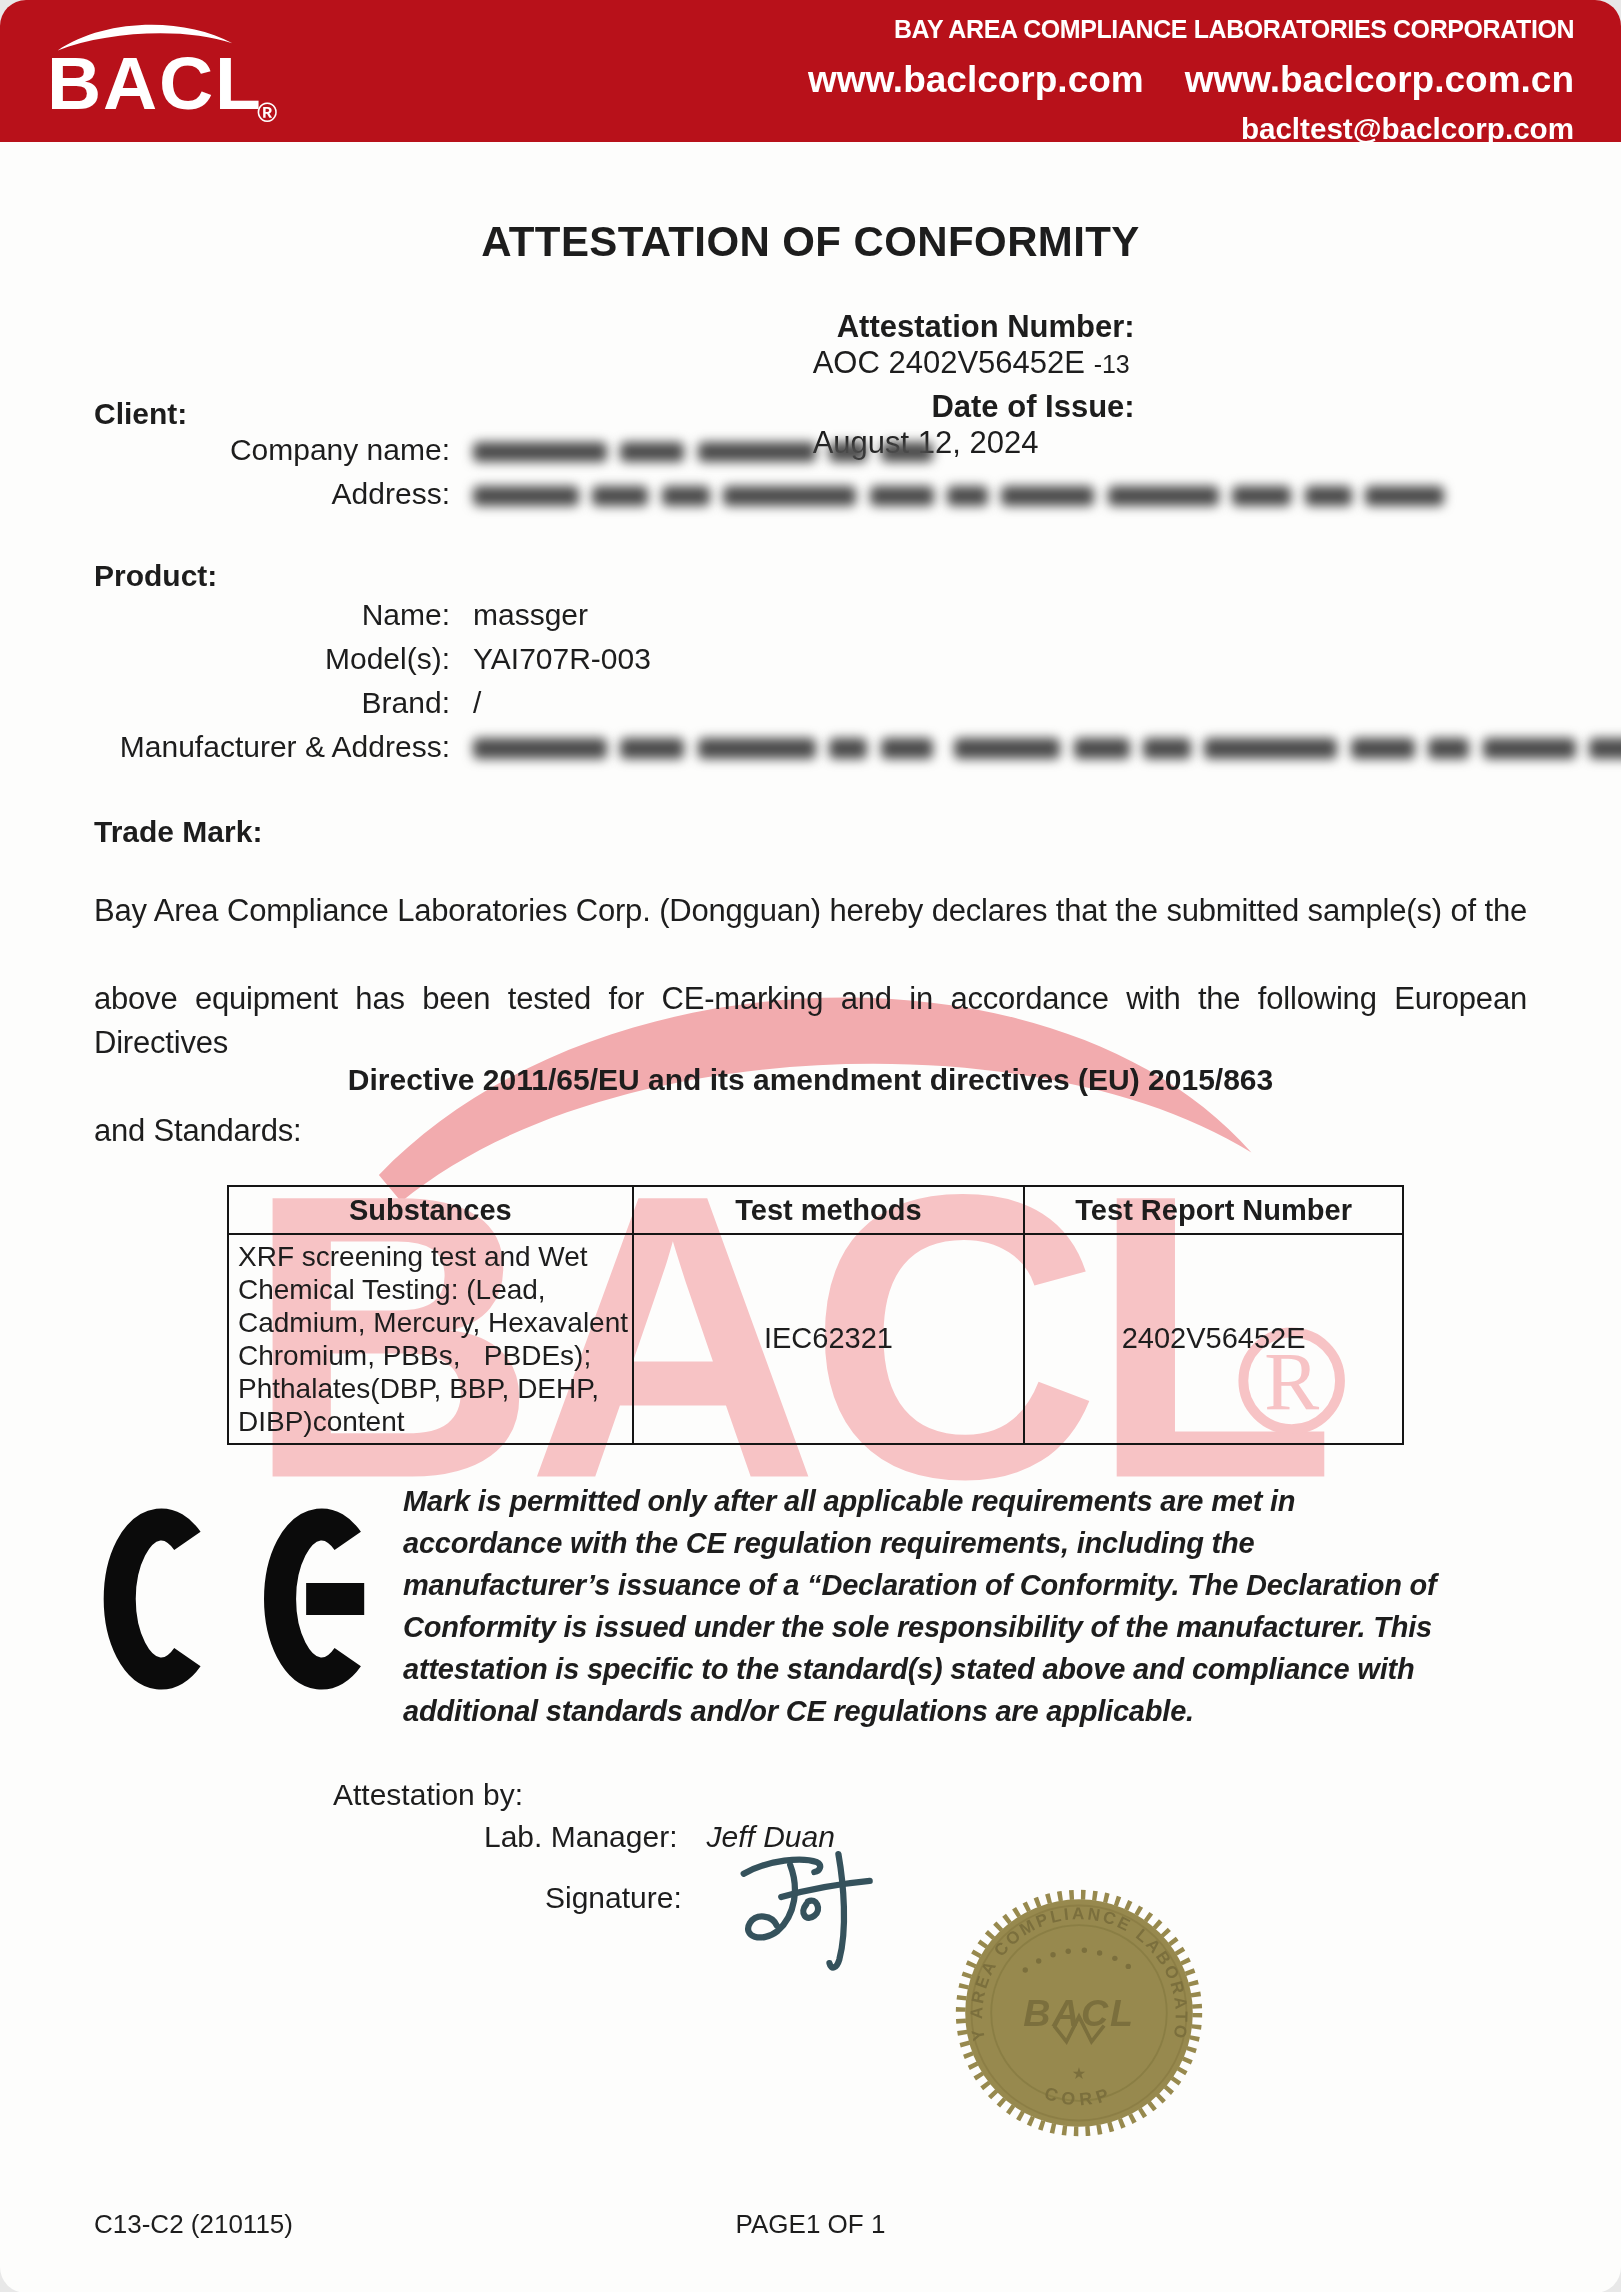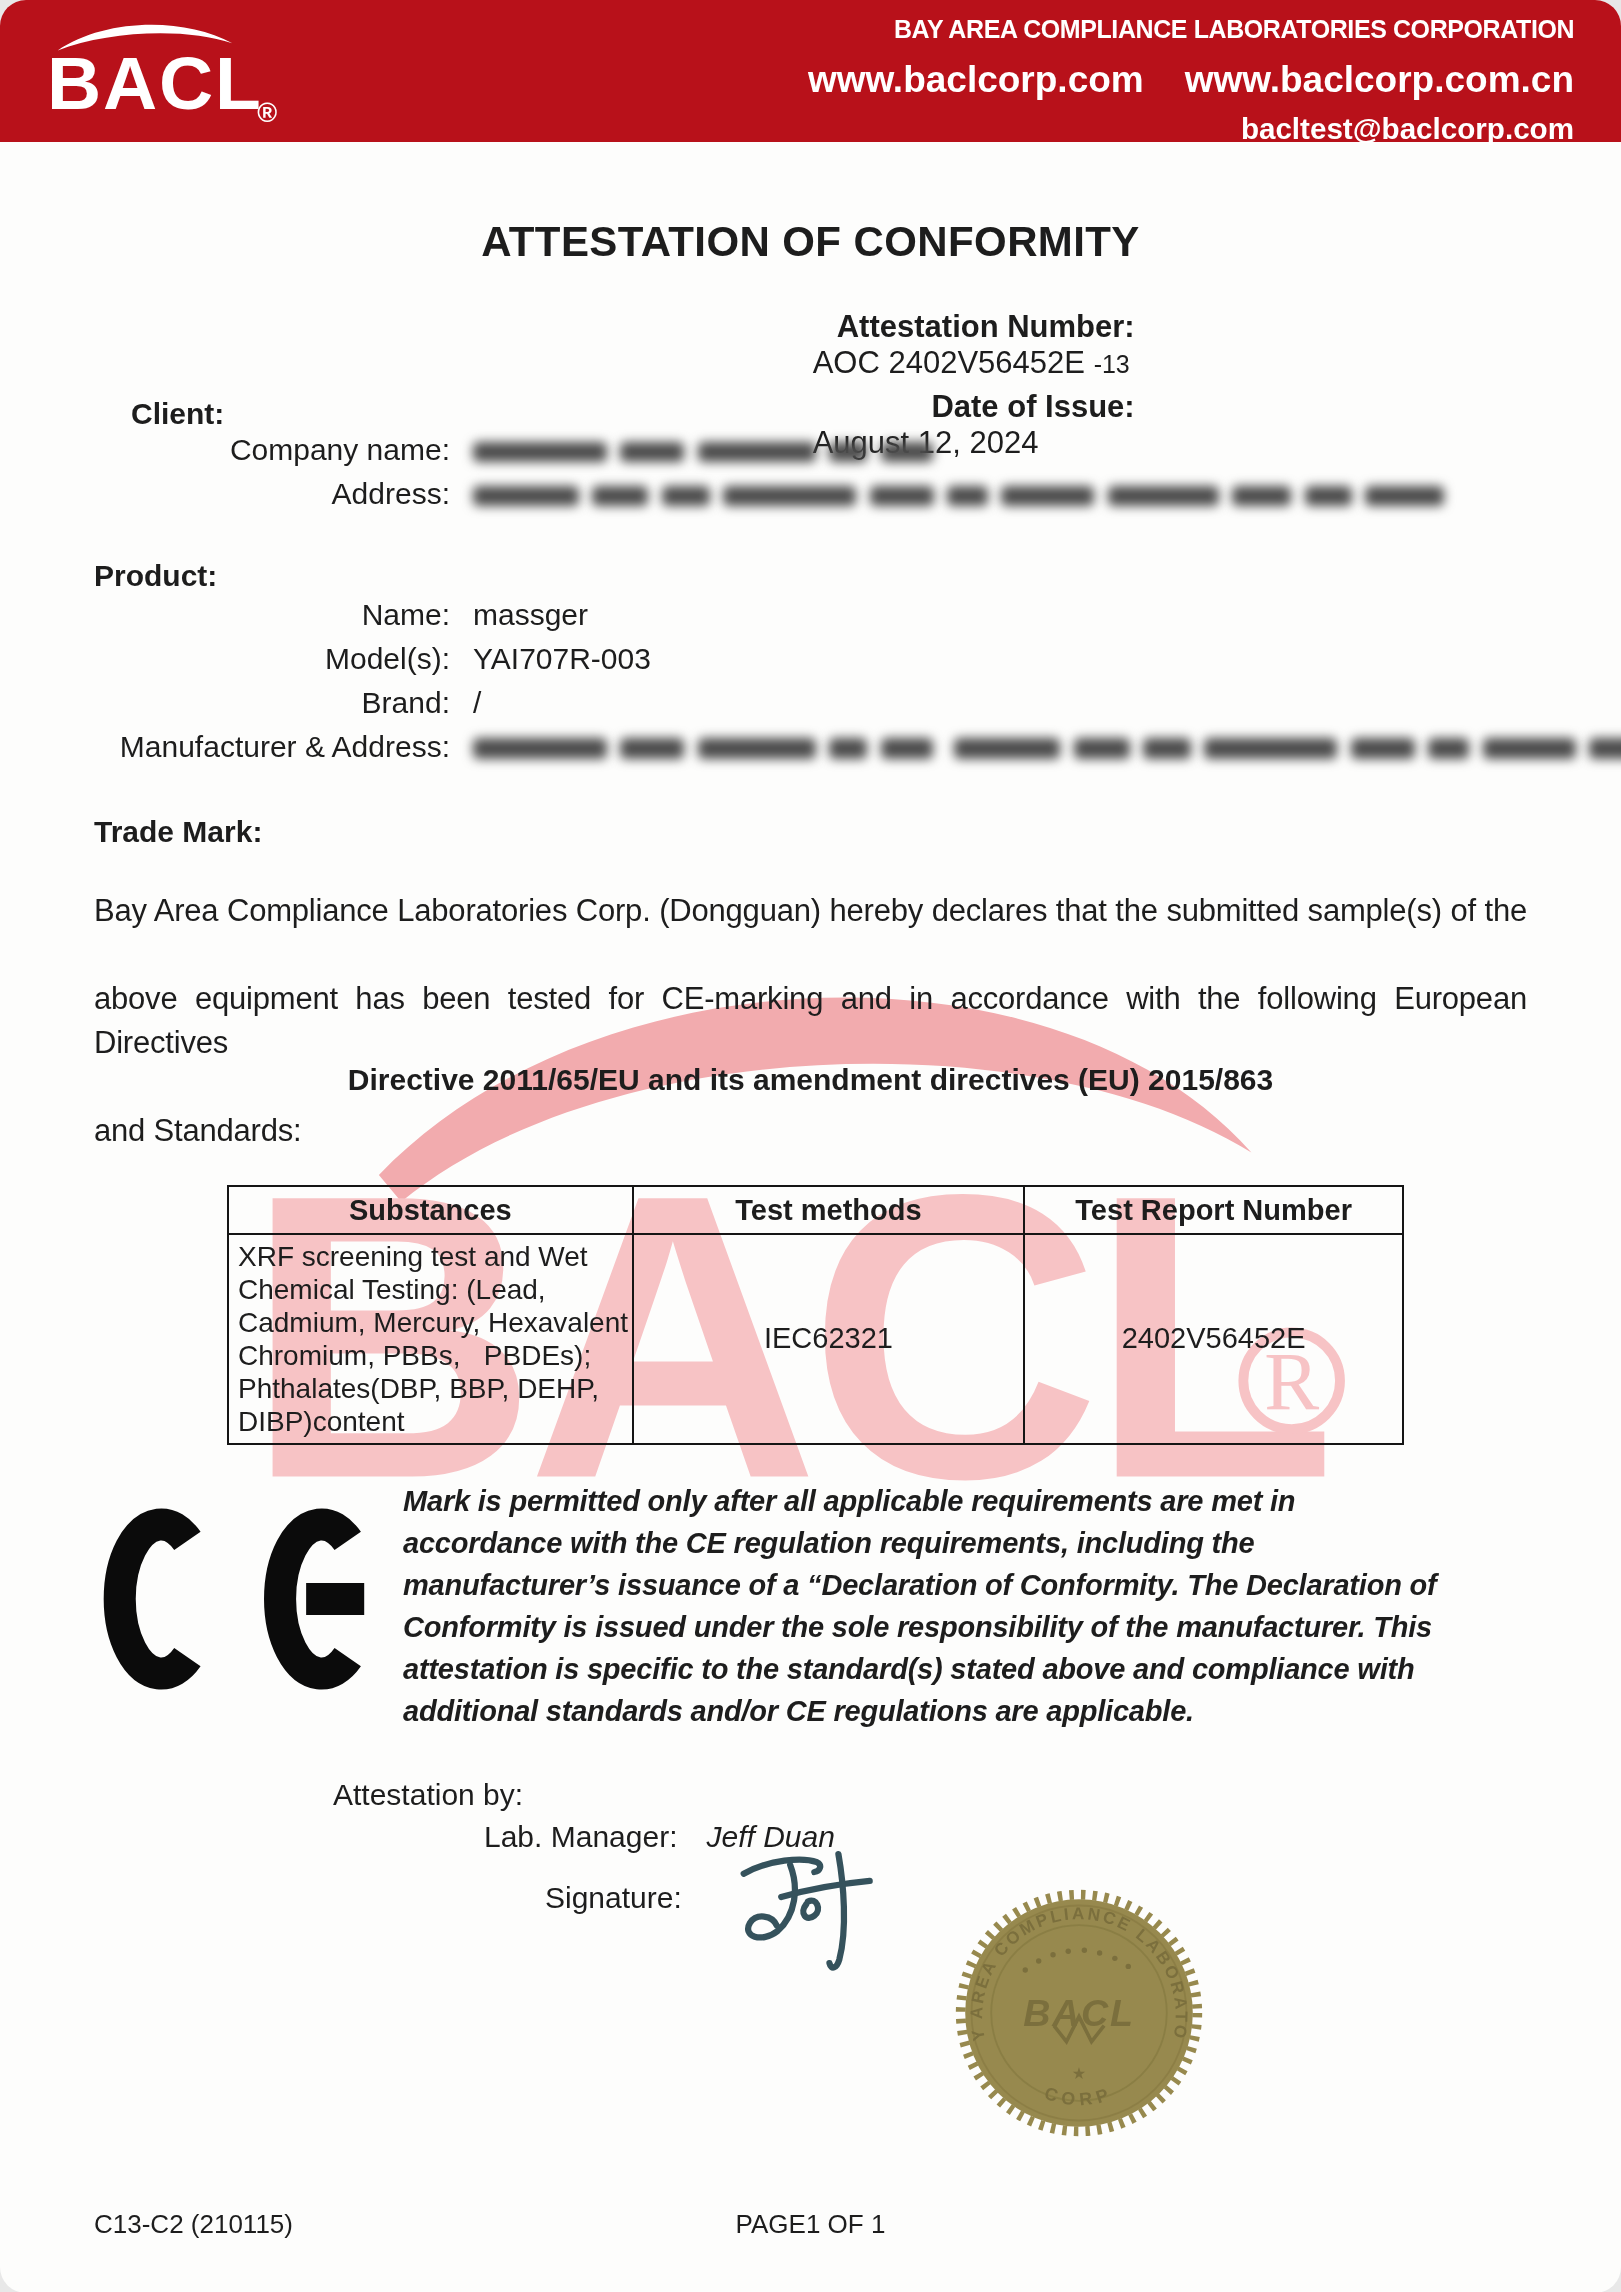--- a/index.html
+++ b/index.html
@@ -118,21 +118,21 @@
     <div class="meta-row">
       <span class="meta-label">Attestation Number:</span>
       <span class="meta-value"><span>AOC 2402V56452E</span> <span class="meta-suffix">-13</span></span>
     </div>
     <div class="meta-row">
       <span class="meta-label">Date of Issue:</span>
       <span class="meta-value">August 12, 2024</span>
     </div>
   </div>
 
-  <div class="sec-label" style="left:94px;top:397px;margin-left:37px;">Client:</div>
+  <div class="sec-label" style="left:94px;top:397px;">Client:</div>
   <div class="kv-block" style="top:433px;">
     <div class="kv">
       <span class="kv-label">Company name:</span>
       <span class="kv-value">
         <span class="blur-line"><span class="blur-bar" style="width:134px"></span><span class="blur-bar" style="width:64px"></span><span class="blur-bar" style="width:118px"></span><span class="blur-bar" style="width:38px"></span><span class="blur-bar" style="width:52px"></span></span>
       </span>
     </div>
     <div class="kv">
       <span class="kv-label">Address:</span>
       <span class="kv-value">

